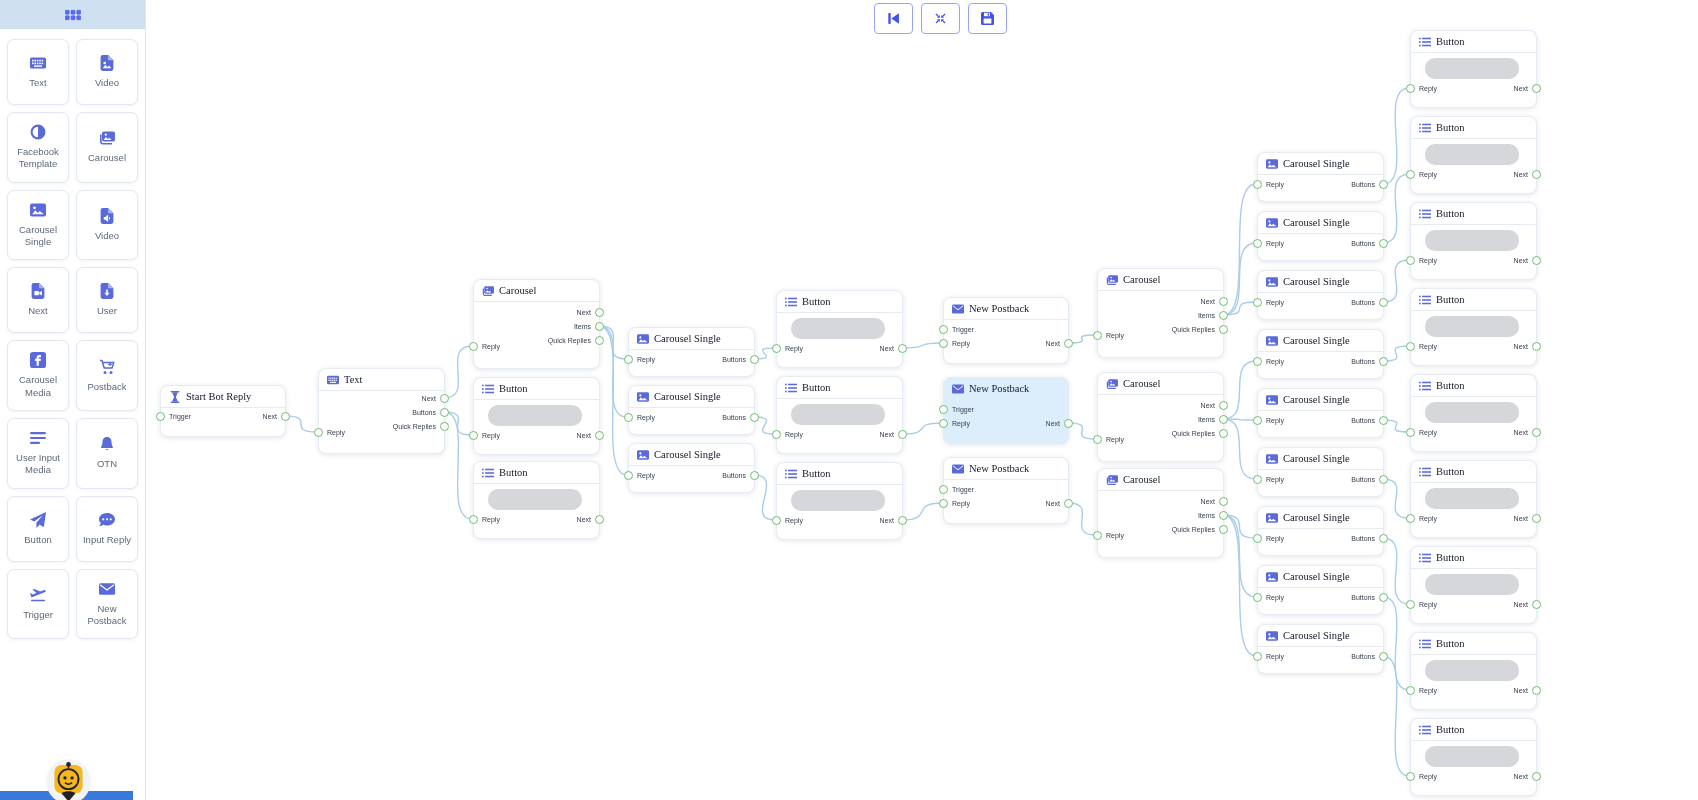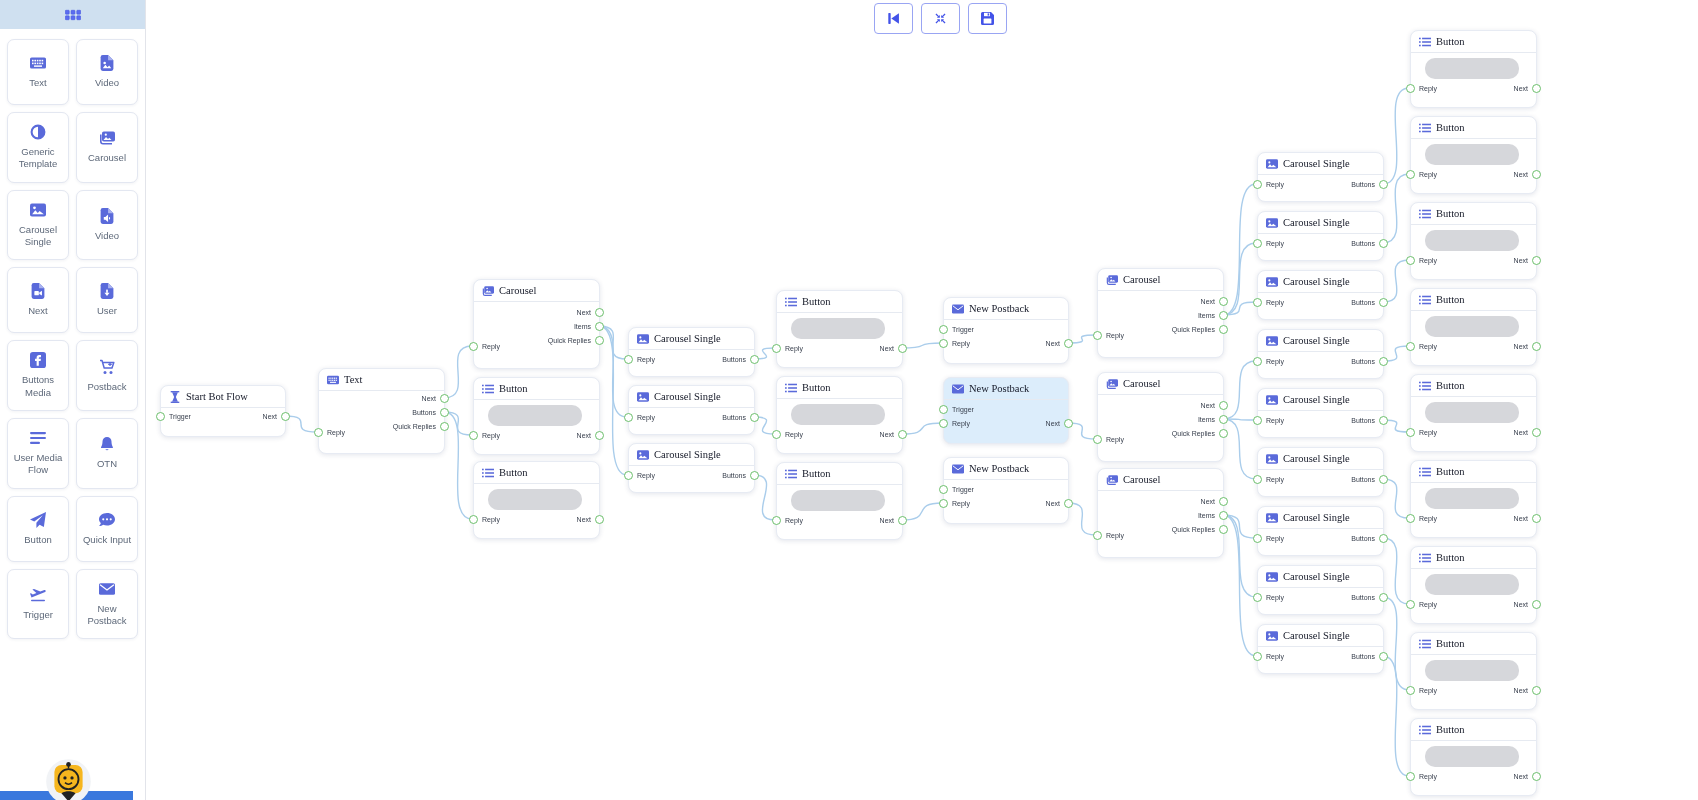--- a/index.html
+++ b/index.html
@@ -86,21 +86,21 @@
     <div id="nodes">
         <div class="node" style="left: 160px; top: 385px; width: 124px; height: 50px;">
           <div class="n-head">
             <span class="icn">
               <svg viewBox="0 0 10 14">
                 <rect width="10" height="1.6" fill="#5a6ada"></rect>
                 <rect y="12.4" width="10" height="1.6" fill="#5a6ada"></rect>
                 <path d="M1.6 1.6h6.8L6 7l2.4 5.4H1.6L4 7z" fill="#5a6ada"></path>
               </svg>
             </span>
-            <span class="n-title">Start Bot Flow</span>
+            <span class="n-title">Start Bot Reply</span>
           </div>
           <span class="port pl" style="top: 26px;"></span>
           <span class="p-lab ll" style="top: 27px;">Trigger</span>
           <span class="port pr" style="top: 26px;"></span>
           <span class="p-lab lr" style="top: 27px;">Next</span>
         </div>
         <div class="node" style="left: 318px; top: 368px; width: 125px; height: 84px;">
           <div class="n-head">
             <span class="icn">
               <svg viewBox="0 0 20 14">
@@ -848,21 +848,21 @@
           </span>
           <span class="p-label">Video</span>
         </div>
         <div class="p-item">
           <span class="icn">
             <svg viewBox="0 0 14 14">
               <circle cx="7" cy="7" r="5.6" fill="none" stroke="#5a6ada" stroke-width="1.8"></circle>
               <path d="M7 1.4a5.6 5.6 0 010 11.2z" fill="#5a6ada"></path>
             </svg>
           </span>
-          <span class="p-label">Generic Template</span>
+          <span class="p-label">Facebook Template</span>
         </div>
         <div class="p-item">
           <span class="icn">
             <svg viewBox="0 0 16 13">
               <rect x="3" y="0" width="13" height="10" rx="1.8" fill="#5a6ada"></rect>
               <circle cx="6.8" cy="3.2" r="1.1" fill="#fff"></circle>
               <path d="M4.5 8.5l2.5-3 2 2 1.3-1.3 2.2 2.3z" fill="#fff"></path>
               <path d="M1 3v7q0 3 3 3h9v-1.4H4.2q-1.6 0-1.6-1.6V3z" fill="#5a6ada"></path>
             </svg>
           </span>
@@ -911,42 +911,42 @@
           </span>
           <span class="p-label">User</span>
         </div>
         <div class="p-item">
           <span class="icn">
             <svg viewBox="0 0 14 14">
               <rect width="14" height="14" rx="2.5" fill="#5a6ada"></rect>
               <path d="M9.6 4.6H8.3c-.3 0-.6.3-.6.6V6h1.9l-.3 1.8H7.7V12H5.8V7.8H4.4V6h1.4V4.8c0-1.3.9-2.2 2.2-2.2h1.6z" fill="#fff"></path>
             </svg>
           </span>
-          <span class="p-label">Buttons Media</span>
+          <span class="p-label">Carousel Media</span>
         </div>
         <div class="p-item">
           <span class="icn">
             <svg viewBox="0 0 16 15">
               <path d="M1 1h2l2.2 7.5H13L14.8 3H4" stroke="#5a6ada" stroke-width="1.5" fill="none" stroke-linejoin="round"></path>
               <circle cx="6" cy="13" r="1.5" fill="#5a6ada"></circle>
               <circle cx="12" cy="13" r="1.5" fill="#5a6ada"></circle>
               <path d="M9.2 4.8h3.6M11 3v3.6" stroke="#5a6ada" stroke-width="1.3"></path>
             </svg>
           </span>
           <span class="p-label">Postback</span>
         </div>
         <div class="p-item">
           <span class="icn">
             <svg viewBox="0 0 16 12">
               <rect y="0" width="16" height="2.2" rx="1.1" fill="#5a6ada"></rect>
               <rect y="4.9" width="16" height="2.2" rx="1.1" fill="#5a6ada"></rect>
               <rect y="9.8" width="10" height="2.2" rx="1.1" fill="#5a6ada"></rect>
             </svg>
           </span>
-          <span class="p-label">User Media Flow</span>
+          <span class="p-label">User Input Media</span>
         </div>
         <div class="p-item">
           <span class="icn">
             <svg viewBox="0 0 14 16">
               <path d="M7 1a4.5 4.5 0 00-4.5 4.5c0 4-1.5 5-1.5 6.5h12c0-1.5-1.5-2.5-1.5-6.5A4.5 4.5 0 007 1z" fill="#5a6ada"></path>
               <path d="M5.4 13.2a1.7 1.7 0 003.2 0z" fill="#5a6ada"></path>
             </svg>
           </span>
           <span class="p-label">OTN</span>
         </div>
@@ -960,21 +960,21 @@
         </div>
         <div class="p-item">
           <span class="icn">
             <svg viewBox="0 0 15 13">
               <path d="M7.5 0C3.4 0 0 2.6 0 5.8c0 1.4.6 2.6 1.7 3.6-.2 1.2-1 2.2-1.7 2.8 1.6 0 3-.6 3.9-1.2 1 .4 2.3.7 3.6.7 4.1 0 7.5-2.6 7.5-5.9S11.6 0 7.5 0z" fill="#5a6ada"></path>
               <circle cx="4" cy="5.9" r="1" fill="#fff"></circle>
               <circle cx="7.5" cy="5.9" r="1" fill="#fff"></circle>
               <circle cx="11" cy="5.9" r="1" fill="#fff"></circle>
             </svg>
           </span>
-          <span class="p-label">Quick Input</span>
+          <span class="p-label">Input Reply</span>
         </div>
         <div class="p-item">
           <span class="icn">
             <svg viewBox="0 0 16 14">
               <path d="M1.5 9.5l13-5.2c1-.4 1.4-1 1.2-1.6-.2-.6-1-.8-2-.4l-3.4 1.3L4 1 2.4 1.6l4 3.4-3.6 1.4L1 5.2 0 5.6z" fill="#5a6ada"></path>
               <rect x="1" y="11.8" width="14" height="1.5" rx="0.7" fill="#5a6ada"></rect>
             </svg>
           </span>
           <span class="p-label">Trigger</span>
         </div>

